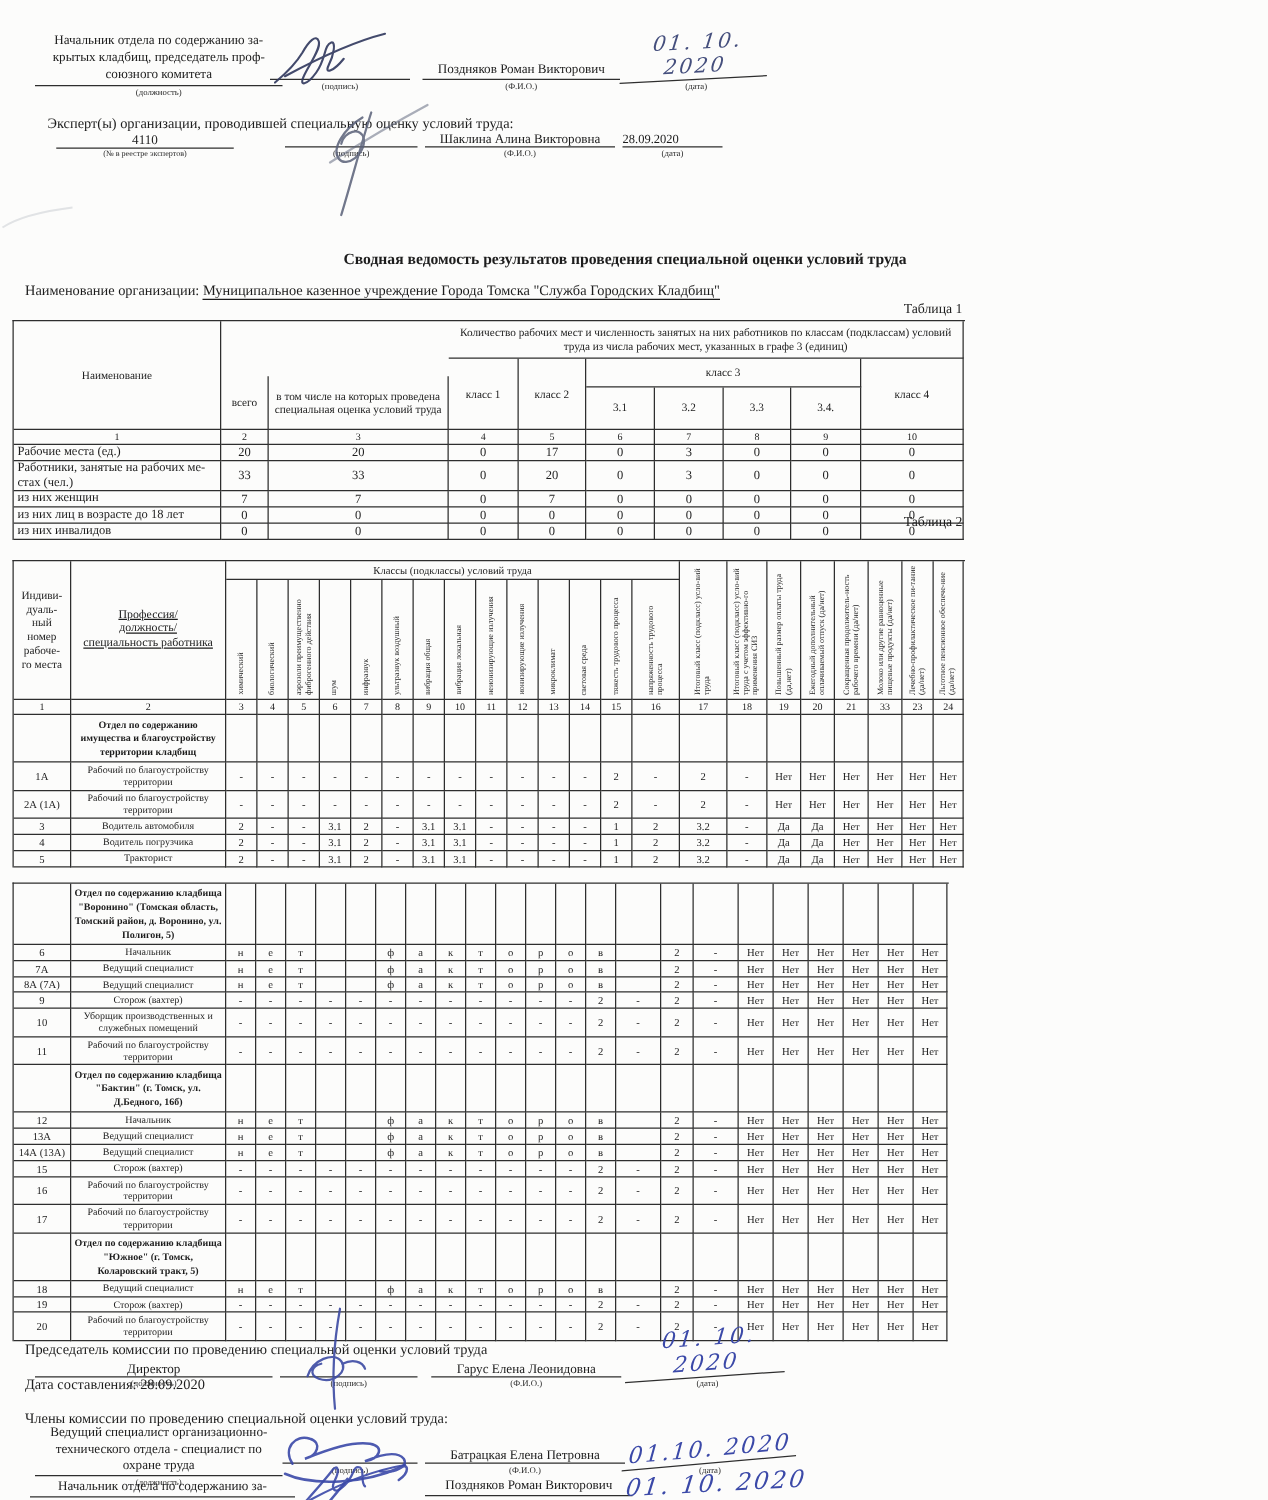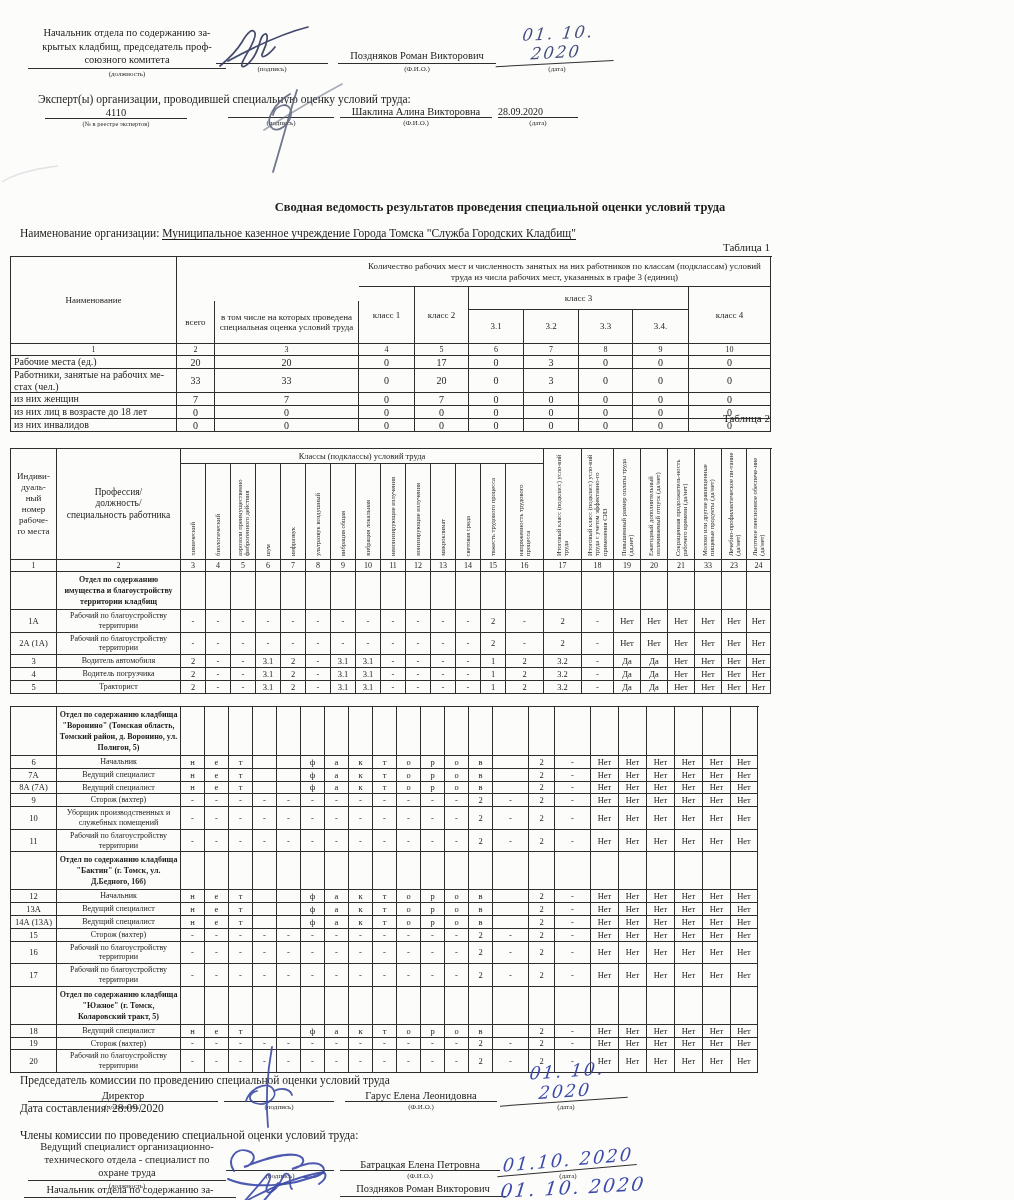--- a/index.html
+++ b/index.html
@@ -215,21 +215,21 @@
   <div class="abs t2wrap" style="left:10px;top:448px;width:761px;">
     <div class="g1" style="grid-template-rows:15px 96px;">
       <div class="bc t2col1" style="grid-column:1;grid-row:1/3;">
         <span class="pre">Индиви-
 дуаль-
 ный
 номер
 рабоче-
 го места</span>
       </div>
-      <div class="bc t2col2" style="grid-column:2;grid-row:1/3;">
+      <div class="bc t2col2" style="grid-column:2;grid-row:1/3;text-decoration:underline;">
         <span class="pre">Профессия/
 должность/
 специальность работника</span>
       </div>
       <div class="bc t2classes" style="grid-column:3/17;grid-row:1;">Классы (подклассы) условий труда</div>
     <div class="bc vwrap" style="grid-area: 2 / 3;">
           <span class="vtext">химический</span>
         </div>
         <div class="bc vwrap" style="grid-area: 2 / 4;">
           <span class="vtext">биологический</span>

